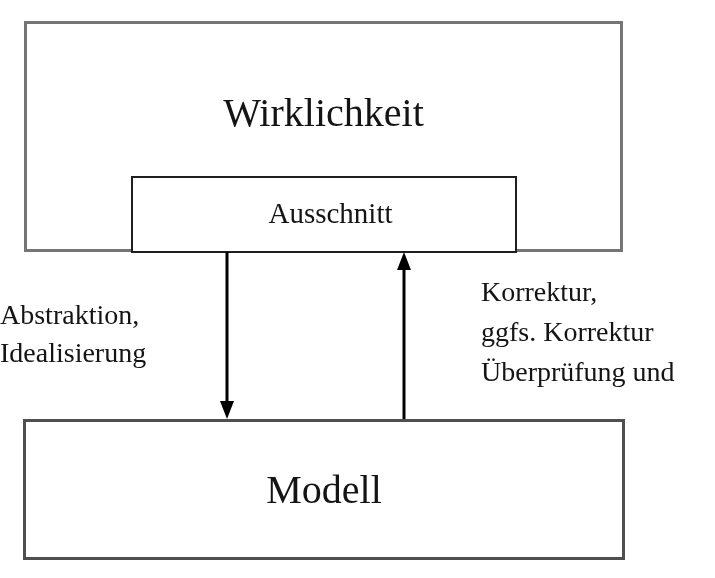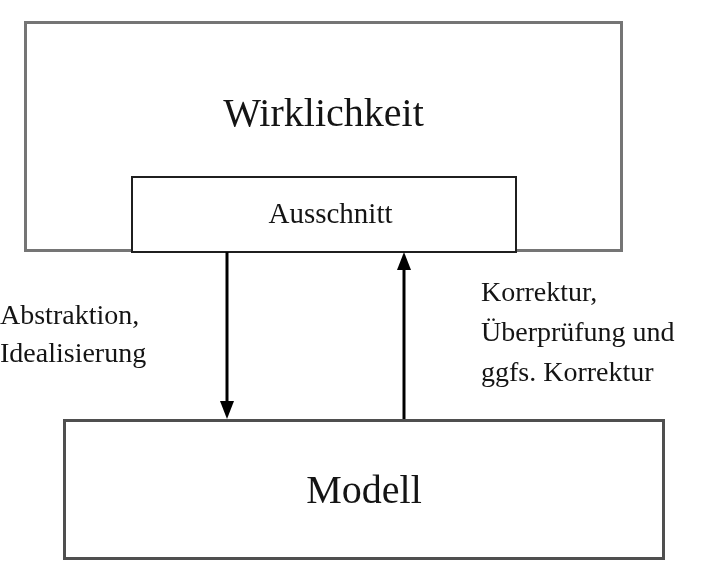--- a/index.html
+++ b/index.html
@@ -43,21 +43,21 @@
   }
   .ausschnitt-label {
     font-size: 29px; line-height: 34px;
     white-space: nowrap;
     padding-bottom: 4px;
   }
   .modell-box {
     left: 23px; top: 419px; width: 602px; height: 141px;
     border: 3px solid var(--model-border);
     background: var(--background);
-    display: flex; align-items: center; justify-content: center; margin-left: 40px;
+    display: flex; align-items: center; justify-content: center;
   }
   .modell-label {
     font-size: 40px; line-height: 46px;
     white-space: nowrap;
   }
   .arrows-layer {
     position: absolute; left: 0; top: 0;
     width: 715px; height: 578px;
     pointer-events: none;
     color: var(--arrow);
@@ -102,17 +102,17 @@
     </g>
   </svg>
 
   <div class="arrow-label left-arrow-label">
     <div>Abstraktion,</div>
     <div>Idealisierung</div>
   </div>
 
   <div class="arrow-label right-arrow-label">
     <div>Korrektur,</div>
+    <div>ggfs. Korrektur</div>
     <div>Überprüfung und</div>
-    <div>ggfs. Korrektur</div>
   </div>
 
 </div>
 
 </body></html>

